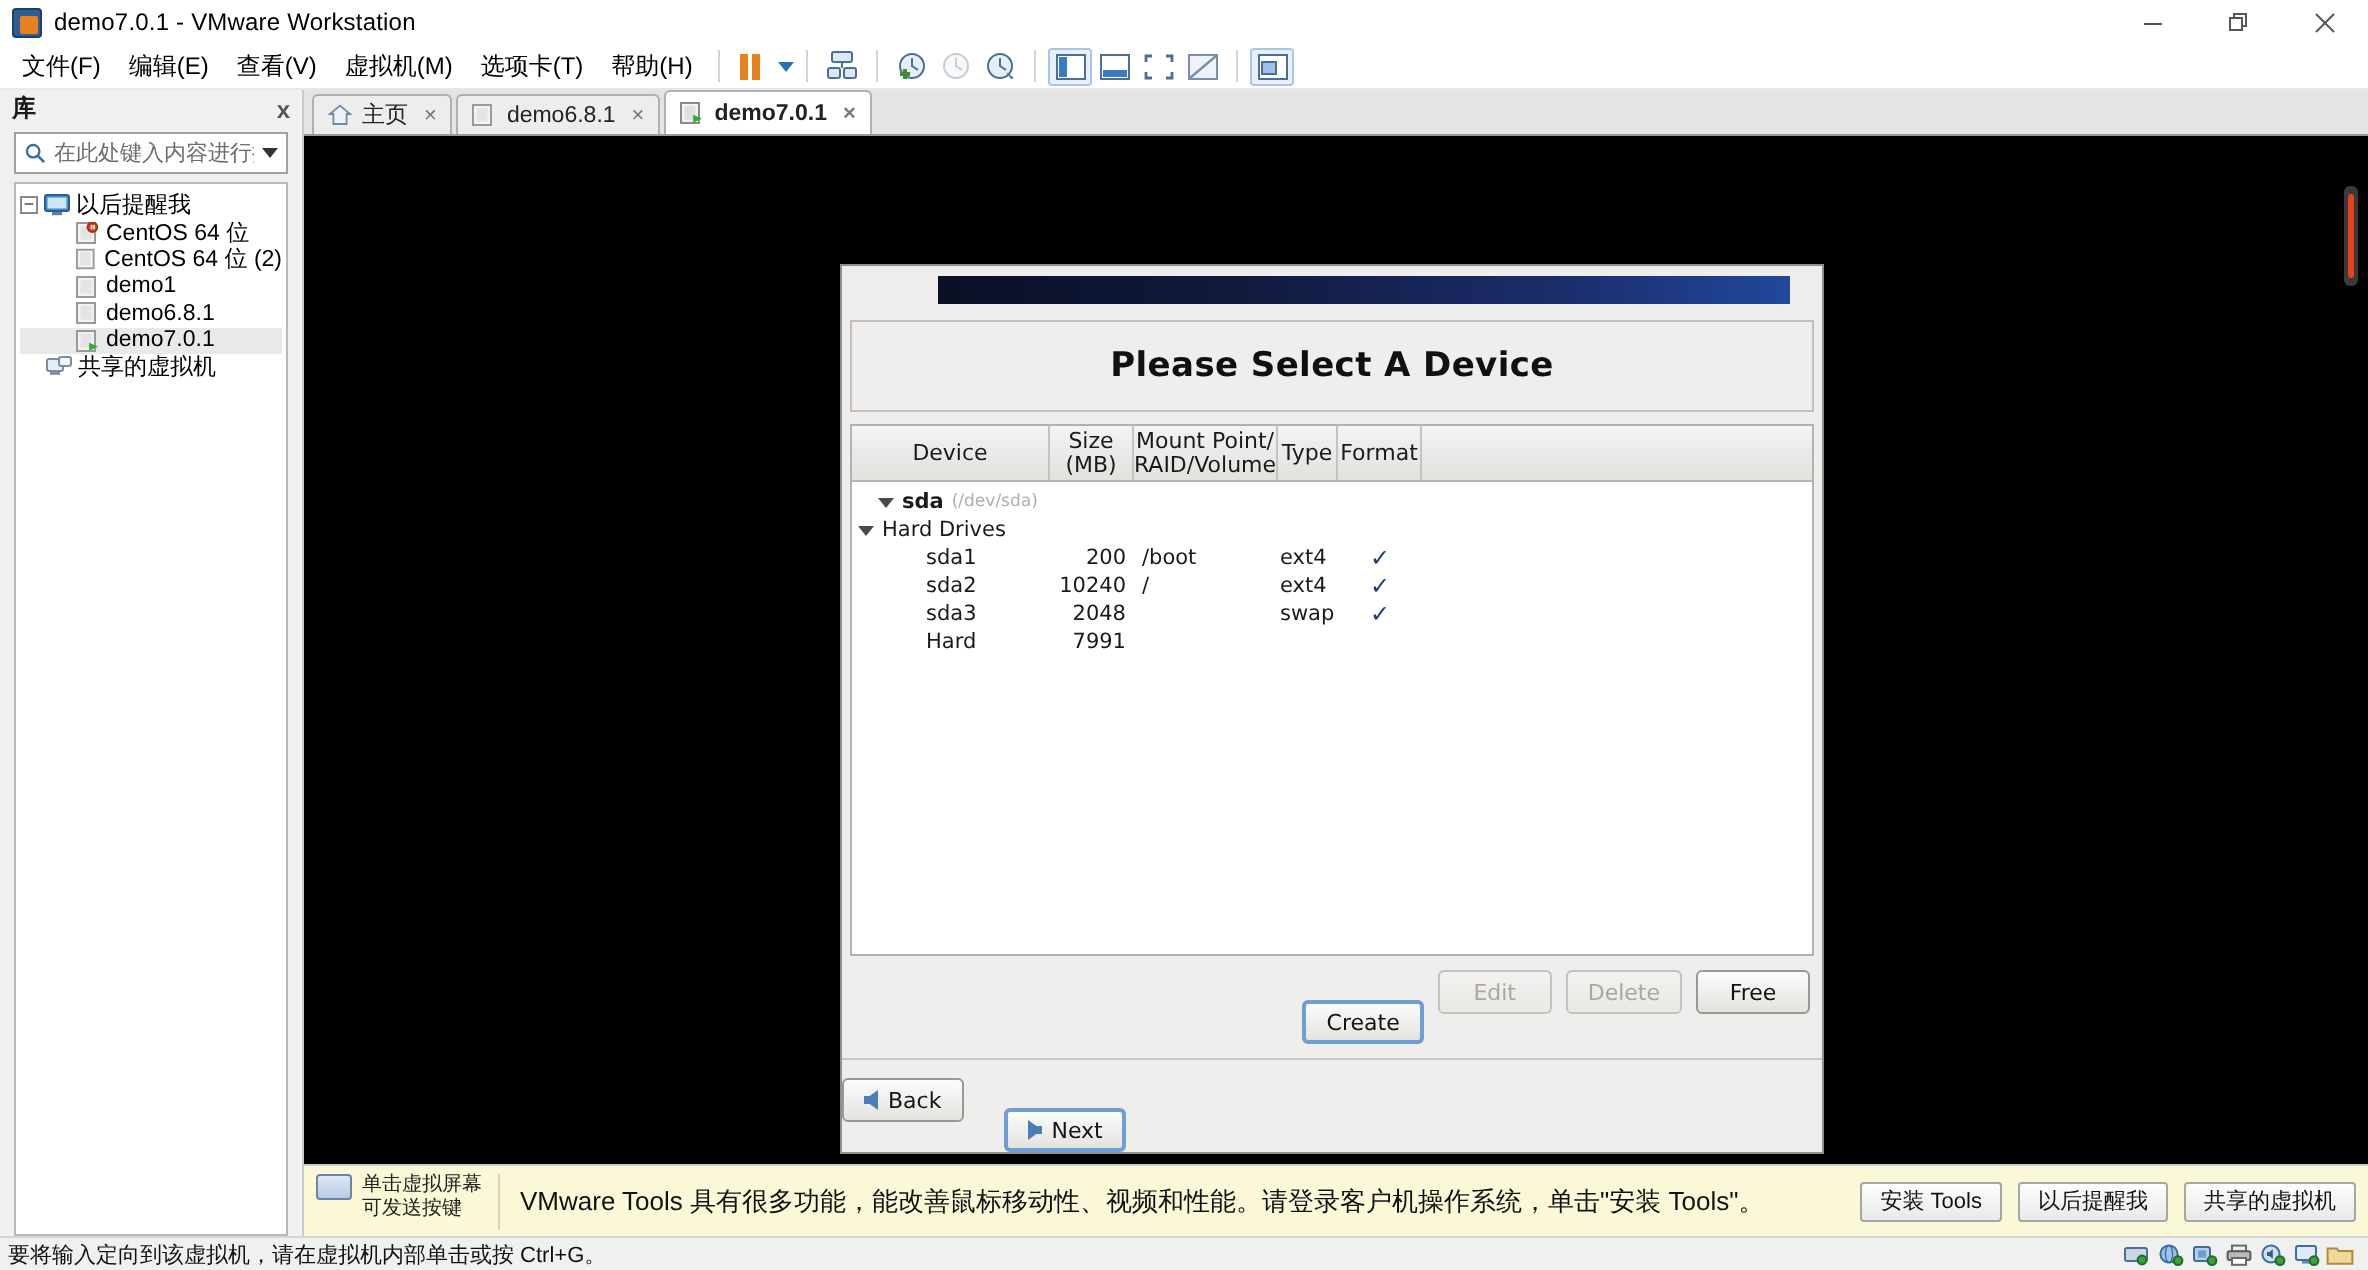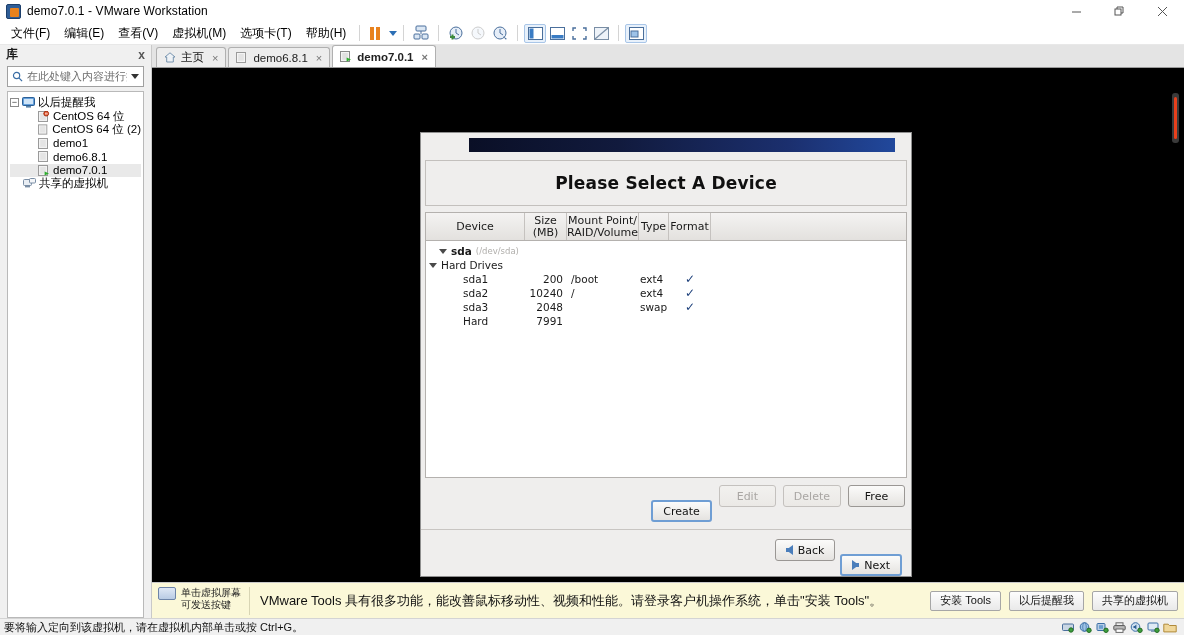--- a/index.html
+++ b/index.html
@@ -218,21 +218,21 @@
   .gbtn {
     min-width: 57px; height: 22px; padding: 0 10px;
     background: linear-gradient(#fbfbfa, #e5e3e0);
     border: 1px solid #9a9794; border-radius: 3px;
     font-size: 11px; color: #131313;
     display: flex; align-items: center; justify-content: center; gap: 5px;
   }
   .gbtn.focus { border: 2px solid #6f9ed4; margin-top: 15px; }
   .gbtn.disabled { color: #a9a6a3; background: linear-gradient(#f2f1ef, #ebe9e6); border-color: #c4c1be; }
   .ana-navrow {
-    display: flex; justify-content: flex-end; gap: 5px;
+    display: flex; justify-content: flex-start; gap: 20px;
     padding: 9px 9px 0 0; flex: none;
   }
   .arw-l, .arw-r {
     width: 0; height: 0; border-top: 5px solid transparent; border-bottom: 5px solid transparent;
     position: relative;
   }
   .arw-l { border-right: 7px solid #4a7ebb; }
   .arw-l::after { content:""; position:absolute; left:0; top:-2px; width:5px; height:4px; background:#4a7ebb; }
   .arw-r { border-left: 7px solid #4a7ebb; }
   .arw-r::after { content:""; position:absolute; right:0; top:-2px; width:5px; height:4px; background:#4a7ebb; }

